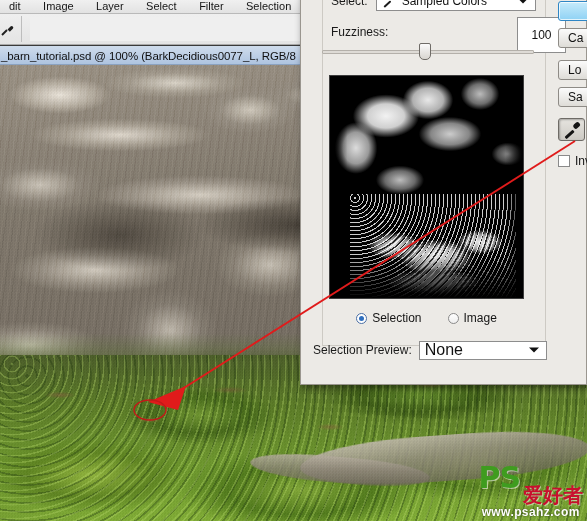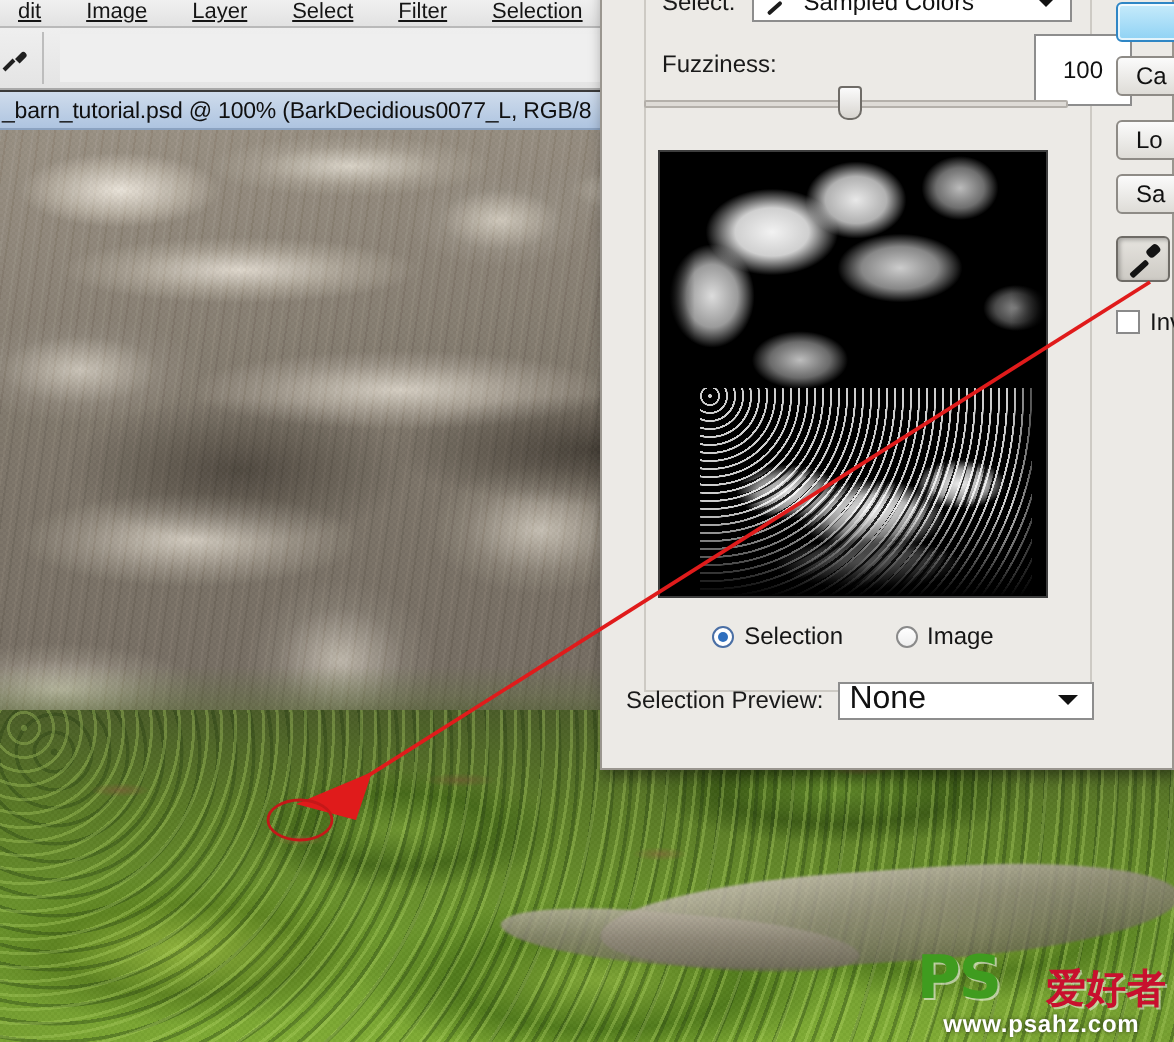--- a/index.html
+++ b/index.html
@@ -14,21 +14,21 @@
   #app { position:absolute; inset:0; }
 
   .menubar {
     position:absolute; left:0; top:0; width:587px; height:14px;
     background:linear-gradient(#f0f0f0,#e2e2e2);
     border-bottom:1px solid #b9b9b9;
     overflow:hidden; white-space:nowrap;
   }
   .menu-item {
     display:inline-block; font-size:11px; color:#151515;
-    padding:0 9px; line-height:13px; vertical-align:top;text-decoration:underline;
+    padding:0 9px; line-height:13px; vertical-align:top;
   }
 
   .optionsbar {
     position:absolute; left:0; top:14px; width:587px; height:31px;
     background:linear-gradient(#efefef,#e4e4e4);
     border-bottom:1px solid #a9a9a9;
   }
   .opt-tool {
     position:absolute; left:-4px; top:6px; width:22px; height:20px;
     display:flex; align-items:center; justify-content:center;
@@ -349,21 +349,21 @@
 
   
   .annot { position:absolute; left:0; top:0; width:587px; height:521px; pointer-events:none; }
 
   
   .watermark {
     position:absolute; right:4px; bottom:3px;
     display:flex; flex-direction:column; align-items:center;
     line-height:1;
   }
-  .wm-top { display:flex; align-items:flex-end;gap:20px; }
+  .wm-top { display:flex; align-items:center; }
   .wm-ps {
     font-size:30px; font-weight:bold; color:#3f9c1f;
     font-family:"DejaVu Sans", sans-serif;
     text-shadow:1px 1px 0 rgba(255,255,255,0.55);
     letter-spacing:-1px;
   }
   .wm-cn {
     font-size:20px; font-weight:bold; color:#c8102e;
     margin-left:3px;
     text-shadow:1px 1px 0 rgba(255,255,255,0.5);

